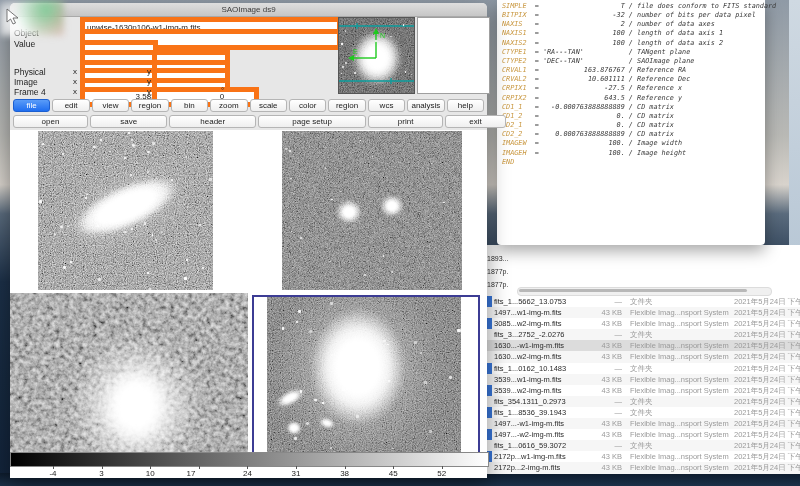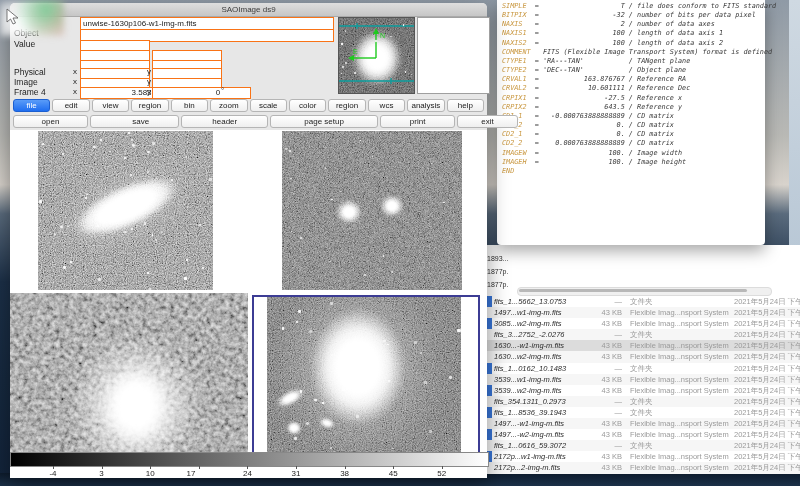--- a/index.html
+++ b/index.html
@@ -15,21 +15,21 @@
 
   
   #finder{left:484px;top:245px;width:316px;height:229px;background:#fff;font-size:7.5px;color:#333;}
   .partial-name{position:absolute;left:3px;font-size:7px;color:#2e2e2e;white-space:nowrap;}
   #finder-scrollbar{position:absolute;left:33px;top:42px;width:253px;height:7px;background:#f0f0f0;border:1px solid #dcdcdc;border-radius:4px;}
   #finder-thumb{position:absolute;left:1px;top:1px;width:228px;height:3px;background:#b8b8b8;border-radius:3px;}
   #finder-rows{position:absolute;left:0;top:51px;width:316px;height:178px;overflow:hidden;}
   .frow{position:relative;width:316px;height:11.1px;line-height:11.1px;white-space:nowrap;}
   .frow.alt{background:#f6f6f6;}
   .frow.hl{background:#dcdcdc;}
-  .fname{position:absolute;left:10px;width:96px;overflow:hidden;color:#2b2b2b;font-style:italic;}
+  .fname{position:absolute;left:10px;width:96px;overflow:hidden;color:#2b2b2b;}
   .fsize{position:absolute;left:96px;width:42px;text-align:right;color:#9a9a9a;}
   .fkind{position:absolute;left:146px;width:104px;overflow:hidden;color:#9a9a9a;}
   .fdate{position:absolute;left:250px;width:66px;overflow:hidden;color:#9a9a9a;}
   #finder-navy-line{position:absolute;left:0;top:51px;width:2px;height:178px;background:#2c2f7e;}
   #finder-blue-strip{position:absolute;left:3px;top:51px;width:5px;height:178px;background:#3875d7;}
 
   
   #header-win{left:497px;top:0;width:268px;height:245px;background:#fff;
     border-bottom-left-radius:4px;border-bottom-right-radius:4px;
     box-shadow:0 6px 16px rgba(0,0,0,.35);font-style:italic;}
@@ -38,21 +38,21 @@
   .fits-line{white-space:pre;}
   .fits-kw{color:#c9973f;}
   .fits-rest{color:#3a3a3a;}
 
   
   #ds9{left:10px;top:3px;width:477px;height:475px;background:#e7e7e7;
     border-radius:5px 5px 0 0;box-shadow:0 8px 22px rgba(0,0,0,.4);}
   #titlebar{left:10px;top:3px;width:477px;height:13px;
     background:linear-gradient(180deg,#dedede,#c6c6c6);border-radius:5px 5px 0 0;
     border-bottom:1px solid #a9a9a9;text-align:center;font-size:8px;line-height:13px;color:#3c3c3c;}
-  .inp{position:absolute;background:#fff;border:1px solid #f97316;font-size:8px;color:#222;}
+  .inp{position:absolute;background:#fff;border:5px solid #f97316;font-size:8px;color:#222;}
   .lbl{position:absolute;font-size:8.5px;color:#1d1d1d;}
   .xy{position:absolute;font-size:8px;color:#1d1d1d;}
   .ctr{text-align:center;line-height:10px;padding-left:33px;}
   #magnifier{left:338px;top:17px;width:75px;height:75px;background:#262626;overflow:hidden;border:1px solid #555;}
   #panner{left:417px;top:17px;width:71px;height:75px;background:#fff;border:1px solid #9f9f9f;}
 
   .menu-row{position:absolute;left:13px;width:471px;height:13px;display:flex;gap:2px;}
   .mbtn{flex:1;background:linear-gradient(180deg,#ffffff,#efefef);border:1px solid #b5b5b5;border-radius:3px;
     font-size:8px;color:#222;text-align:center;line-height:12px;overflow:hidden;}
   .mbtn.active{background:linear-gradient(180deg,#5a9cf8,#1f6ef0);border-color:#1c5fd0;color:#fff;}
@@ -236,23 +236,22 @@
       </div>
   </div>
 
   <div class="abs" id="header-win">
     <div id="fits-lines">
         <div class="fits-line"><span class="fits-kw">SIMPLE  </span><span class="fits-rest">=                    T / file does conform to FITS standard</span></div>
         <div class="fits-line"><span class="fits-kw">BITPIX  </span><span class="fits-rest">=                  -32 / number of bits per data pixel</span></div>
         <div class="fits-line"><span class="fits-kw">NAXIS   </span><span class="fits-rest">=                    2 / number of data axes</span></div>
         <div class="fits-line"><span class="fits-kw">NAXIS1  </span><span class="fits-rest">=                  100 / length of data axis 1</span></div>
         <div class="fits-line"><span class="fits-kw">NAXIS2  </span><span class="fits-rest">=                  100 / length of data axis 2</span></div>
-        <div class="fits-line"><span class="fits-kw">COMMENT </span><span class="fits-rest">  FITS (Flexible Image Transport System) format is defined</span></div>
         <div class="fits-line"><span class="fits-kw">CTYPE1  </span><span class="fits-rest">= 'RA---TAN'           / TANgent plane</span></div>
-        <div class="fits-line"><span class="fits-kw">CTYPE2  </span><span class="fits-rest">= 'DEC--TAN'           / Object plane</span></div>
+        <div class="fits-line"><span class="fits-kw">CTYPE2  </span><span class="fits-rest">= 'DEC--TAN'           / SAOImage plane</span></div>
         <div class="fits-line"><span class="fits-kw">CRVAL1  </span><span class="fits-rest">=           163.876767 / Reference RA</span></div>
         <div class="fits-line"><span class="fits-kw">CRVAL2  </span><span class="fits-rest">=            10.601111 / Reference Dec</span></div>
         <div class="fits-line"><span class="fits-kw">CRPIX1  </span><span class="fits-rest">=                -27.5 / Reference x</span></div>
         <div class="fits-line"><span class="fits-kw">CRPIX2  </span><span class="fits-rest">=                643.5 / Reference y</span></div>
         <div class="fits-line"><span class="fits-kw">CD1_1   </span><span class="fits-rest">=   -0.000763888888889 / CD matrix</span></div>
         <div class="fits-line"><span class="fits-kw">CD1_2   </span><span class="fits-rest">=                   0. / CD matrix</span></div>
         <div class="fits-line"><span class="fits-kw">CD2_1   </span><span class="fits-rest">=                   0. / CD matrix</span></div>
         <div class="fits-line"><span class="fits-kw">CD2_2   </span><span class="fits-rest">=    0.000763888888889 / CD matrix</span></div>
         <div class="fits-line"><span class="fits-kw">IMAGEW  </span><span class="fits-rest">=                 100. / Image width</span></div>
         <div class="fits-line"><span class="fits-kw">IMAGEH  </span><span class="fits-rest">=                 100. / Image height</span></div>
@@ -338,21 +337,21 @@
       <div class="mbtn">zoom</div>
       <div class="mbtn">scale</div>
       <div class="mbtn">color</div>
       <div class="mbtn">region</div>
       <div class="mbtn">wcs</div>
       <div class="mbtn">analysis</div>
       <div class="mbtn">help</div>
     </div>
   <div class="menu-row" id="menu-row2" style="top:115px">
       <div class="mbtn" style="flex: 0 0 15.5%;">open</div>
-      <div class="mbtn" style="flex: 0 0 16%; padding-left: 12px;">save</div>
+      <div class="mbtn" style="flex: 0 0 16%;">save</div>
       <div class="mbtn" style="flex: 0 0 18%;">header</div>
       <div class="mbtn" style="flex: 0 0 22.5%;">page setup</div>
       <div class="mbtn" style="flex: 0 0 15.5%;">print</div>
       <div class="mbtn" style="flex: 0 0 12.5%;">exit</div>
     </div>
 
   <div class="abs" id="canvas"></div>
 
   <div class="abs frame" id="frame-tl">
     <svg>

